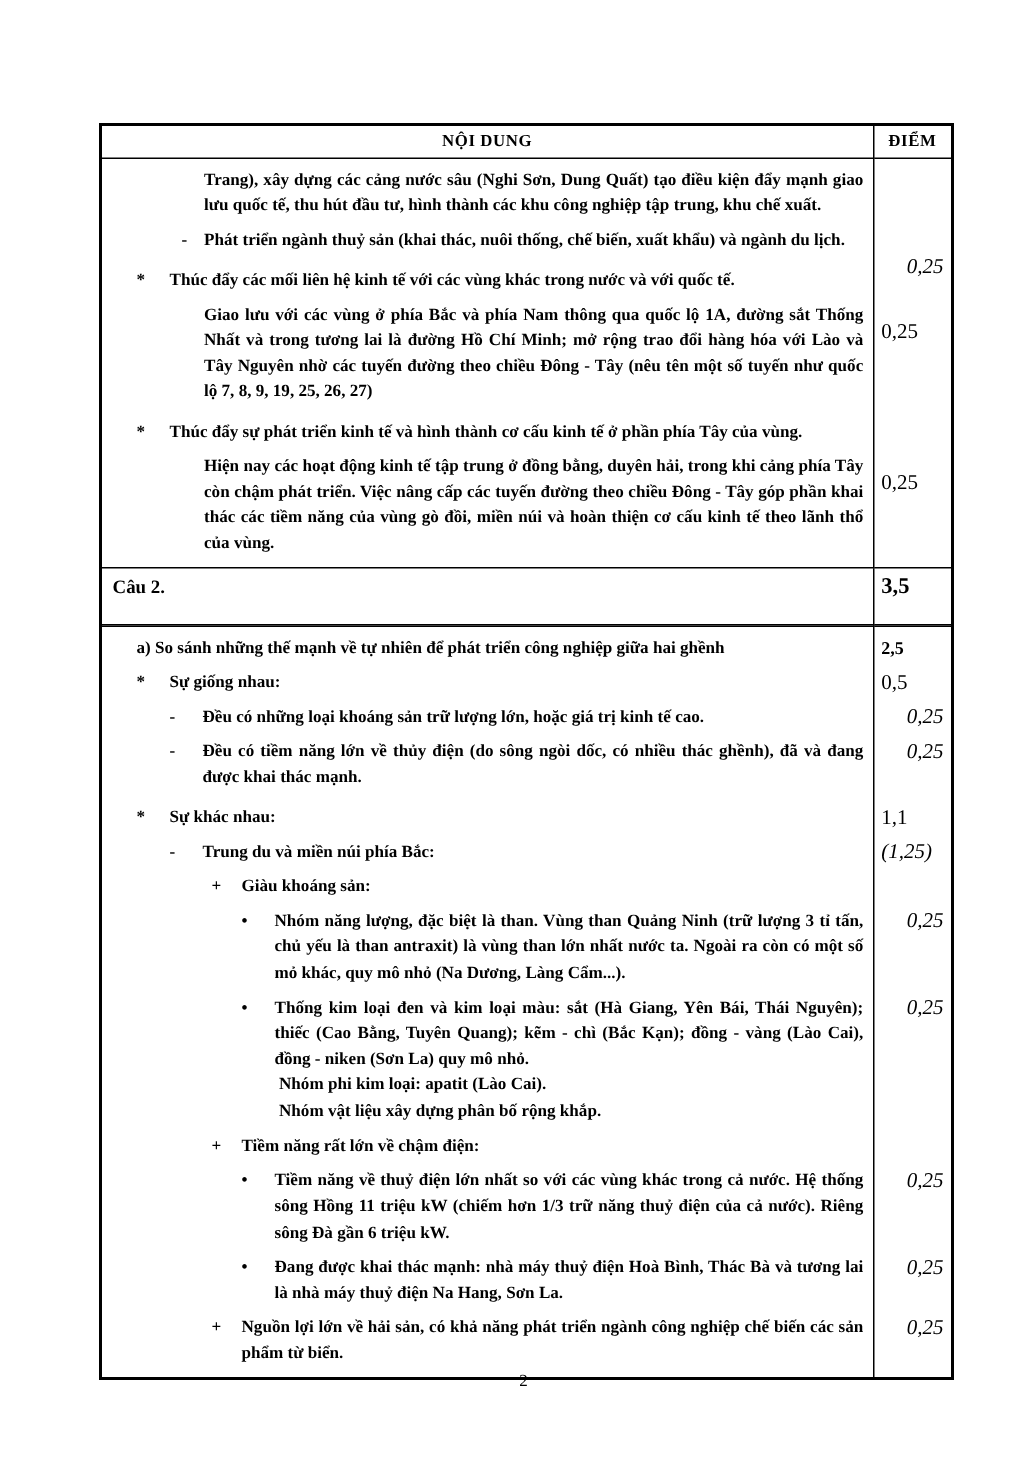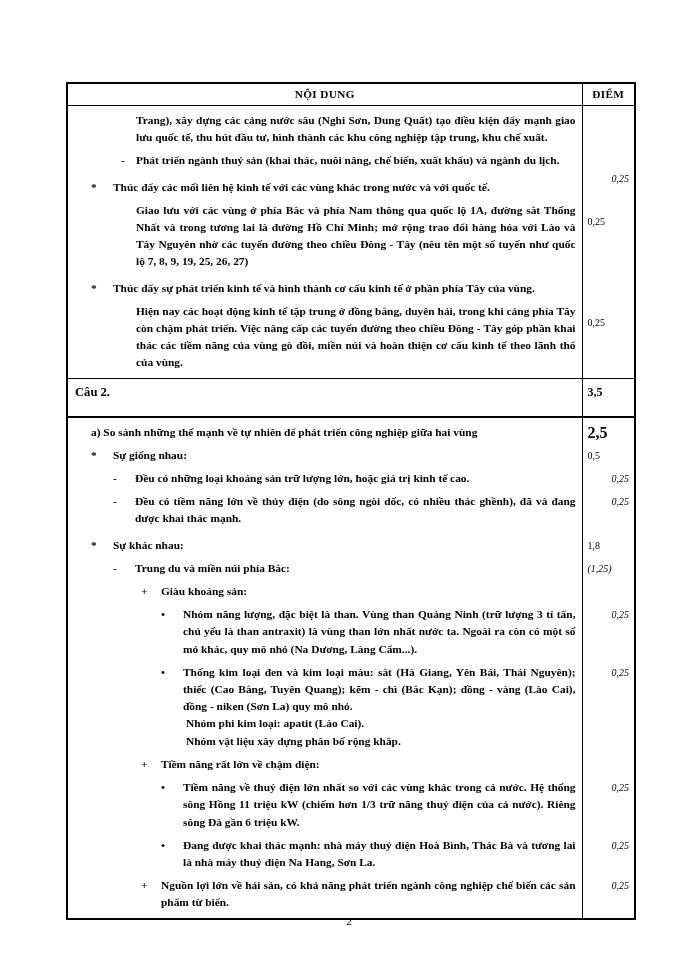--- a/index.html
+++ b/index.html
@@ -53,21 +53,21 @@
     padding: 0;
   }
   td.score-cell {
     vertical-align: top;
     padding: 0;
     font-size: 11.4px;
   }
 
   
   .score {
-    font-size: 10px;
+    font-size: 14px;
     line-height: 17.2px;
     white-space: nowrap;
   }
   .score.left   { text-align: left;  padding-left: 5px; }
   .score.right  { text-align: right; padding-right: 5px; }
   .score.ital   { font-style: italic; }
   .score-spacer { height: 17.2px; }
 
   
   .blk {
@@ -105,33 +105,33 @@
   .row-cau td {
     padding: 3px 0 16px 0;
     border-top: 2px solid #000;
   }
   .cau-label {
     font-size: 12.6px;
     font-weight: bold;
     padding-left: 7px;
   }
   .cau-score {
-    font-size: 12px;
+    font-size: 15px;
     font-weight: bold;
     padding-left: 5px;
   }
   .dotted-under td {
     border-bottom: 1px dotted #9a9a9a;
     height: 0;
     padding: 0;
     line-height: 0;
     font-size: 0;
   }
   .sec-head-score {
-    font-size: 16px;
+    font-size: 12px;
     font-weight: bold;
     padding-left: 5px;
     line-height: 17.2px;
   }
   .page-number {
     position: absolute;
     left: 0;
     top: 915px;
     width: 690px;
     text-align: center;
@@ -164,21 +164,21 @@
           <div class="gap-s"></div>
 
           <div class="blk lvl-plain">
             <span class="bodytext">Trang), xây dựng các cảng nước sâu (Nghi Sơn, Dung Quất) tạo điều kiện đẩy mạnh giao lưu quốc tế, thu hút đầu tư, hình thành các khu công nghiệp tập trung, khu chế xuất.</span>
           </div>
 
           <div class="gap-s"></div>
 
           <div class="blk lvl-dash">
             <span class="mk">-</span>
-            <span class="bodytext">Phát triển ngành thuỷ sản (khai thác, nuôi nâng, chế biến, xuất khẩu) và ngành du lịch.</span>
+            <span class="bodytext">Phát triển ngành thuỷ sản (khai thác, nuôi thống, chế biến, xuất khẩu) và ngành du lịch.</span>
           </div>
 
           <div class="gap-m"></div>
 
           <div class="blk lvl-star">
             <span class="mk">*</span>
             <span class="bodytext">Thúc đẩy các mối liên hệ kinh tế với các vùng khác trong nước và với quốc tế.</span>
           </div>
 
           <div class="gap-s"></div>
@@ -235,21 +235,21 @@
         <td></td>
         <td></td>
       </tr>
 
       <tr>
         <td class="content-cell">
 
           <div class="gap-s"></div>
 
           <div class="blk lvl-heading-a">
-            <span class="bodytext">a) So sánh những thế mạnh về tự nhiên để phát triển công nghiệp giữa hai vùng</span>
+            <span class="bodytext">a) So sánh những thế mạnh về tự nhiên để phát triển công nghiệp giữa hai ghềnh</span>
           </div>
 
           <div class="gap-s"></div>
 
           <div class="blk lvl-star">
             <span class="mk">*</span>
             <span class="bodytext">Sự giống nhau:</span>
           </div>
 
           <div class="gap-s"></div>
@@ -353,21 +353,21 @@
 
           <div class="score right ital">0,25</div>
 
           <div class="gap-s"></div>
 
           <div class="score right ital">0,25</div>
           <div class="score-spacer"></div>
 
           <div class="gap-m"></div>
 
-          <div class="score left">1,8</div>
+          <div class="score left">1,1</div>
 
           <div class="gap-s"></div>
 
           <div class="score left ital">(1,25)</div>
 
           <div class="gap-s"></div>
           <div class="score-spacer"></div>
           <div class="gap-s"></div>
 
           <div class="score right ital">0,25</div>

